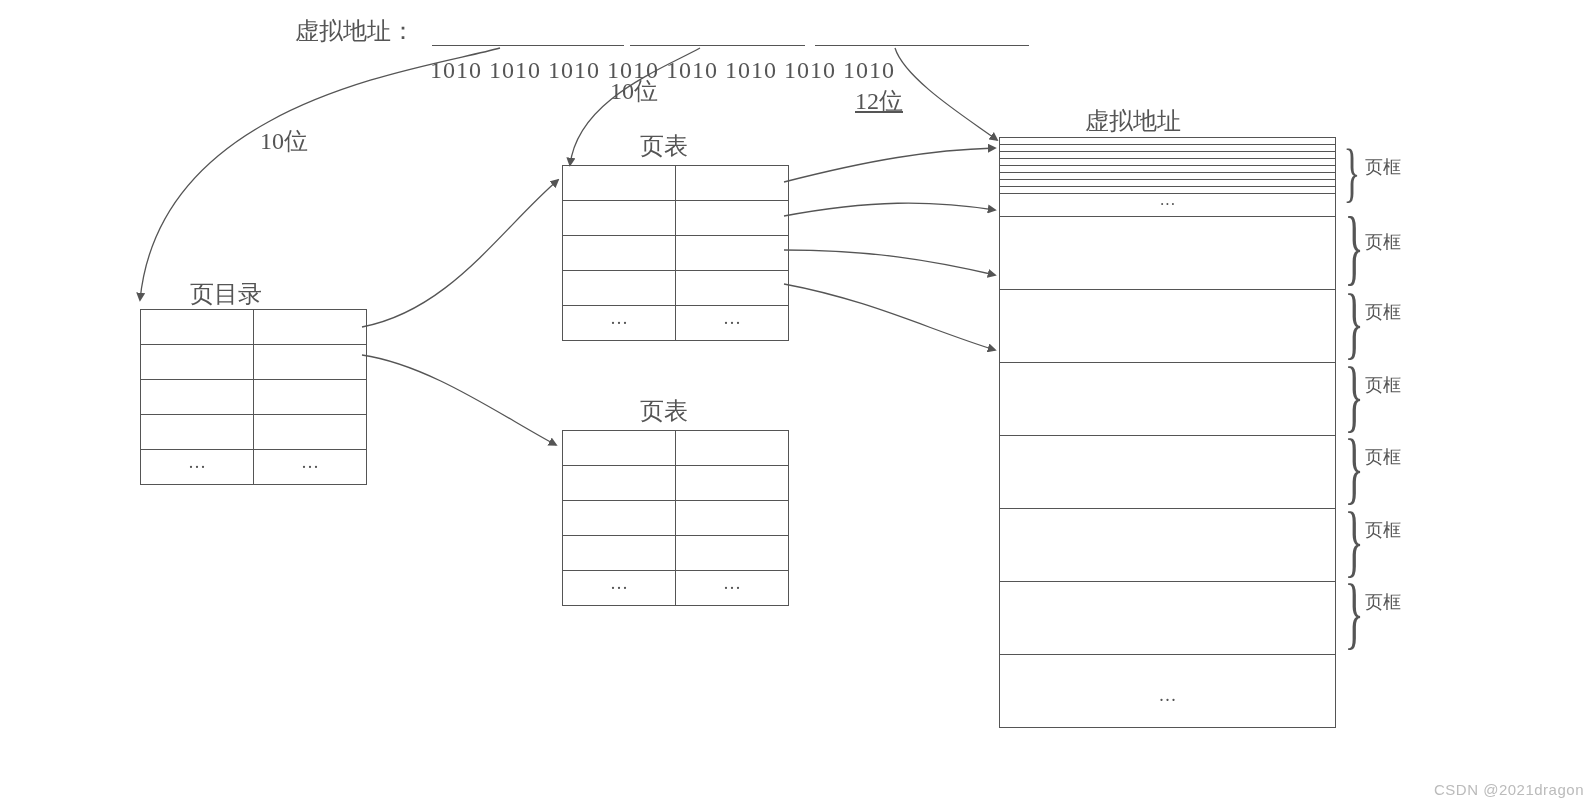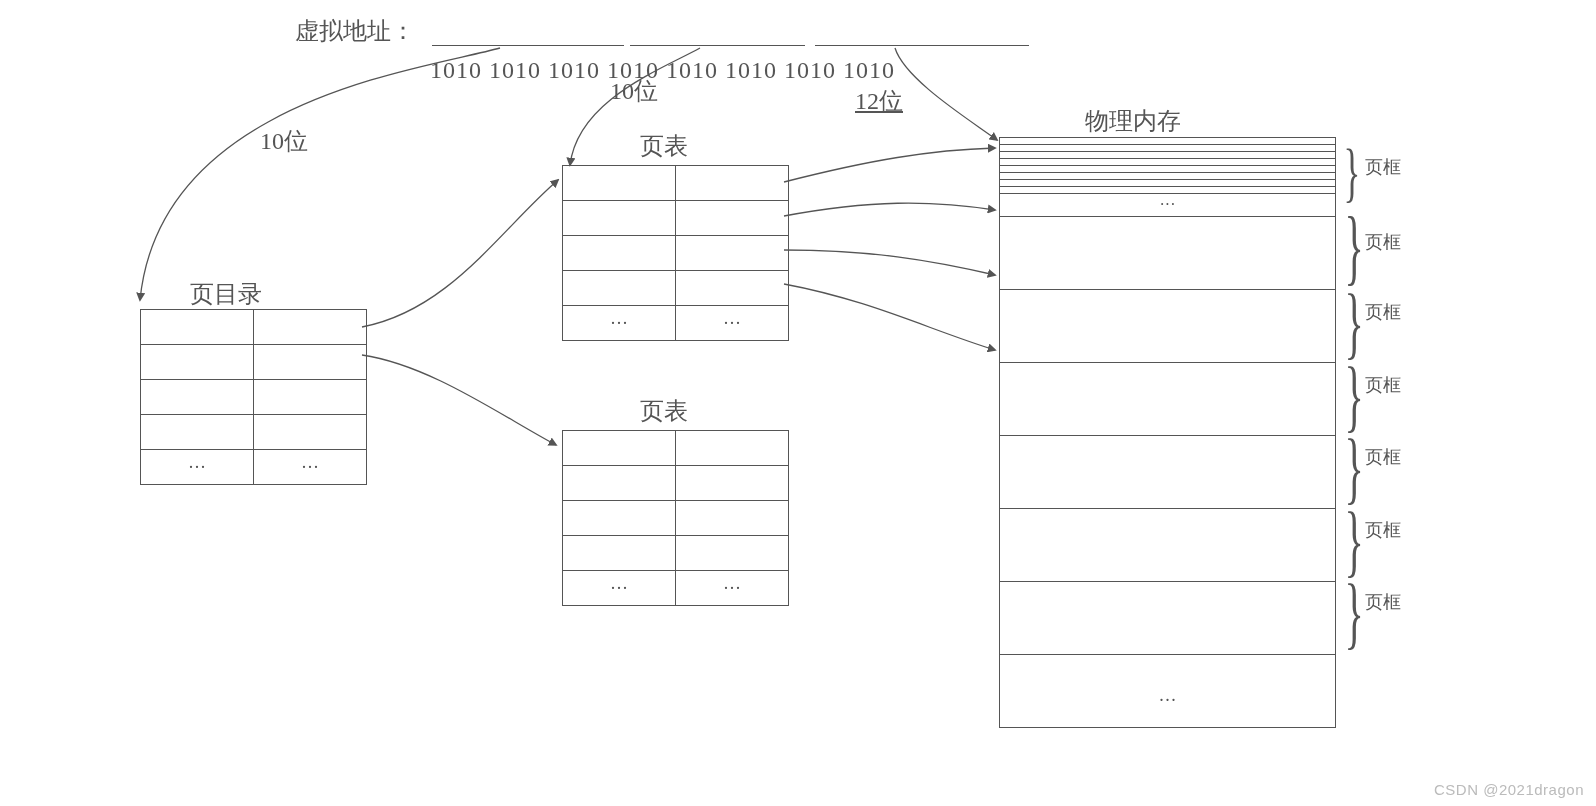--- a/index.html
+++ b/index.html
@@ -200,21 +200,21 @@
         <td></td>
         <td></td>
       </tr>
   <tr>
         <td>···</td>
       <td>···</td>
       </tr>
 </tbody>
   </table>
 
-<div class="label phys-title">物理内存</div>
+<div class="label phys-title">虚拟地址</div>
 <div id="phys">
   <div class="hatch"></div>
   <div class="ell">···</div>
   <div class="frame"></div>
   <div class="frame"></div>
   <div class="frame"></div>
   <div class="frame"></div>
   <div class="frame"></div>
   <div class="frame"></div>
   <div class="frame-ell">···</div>

